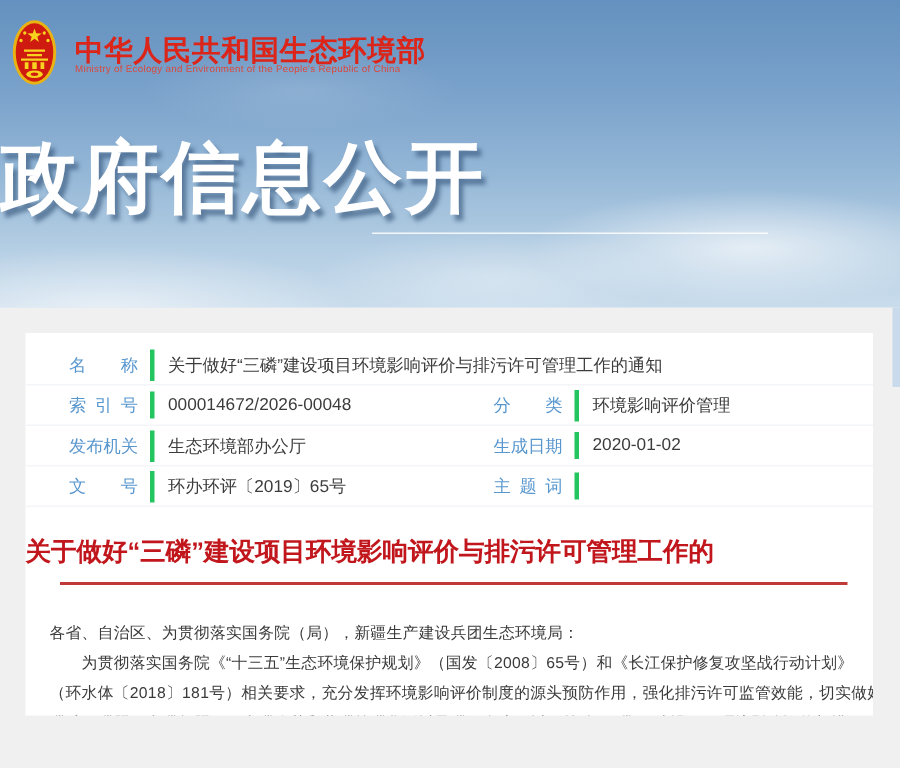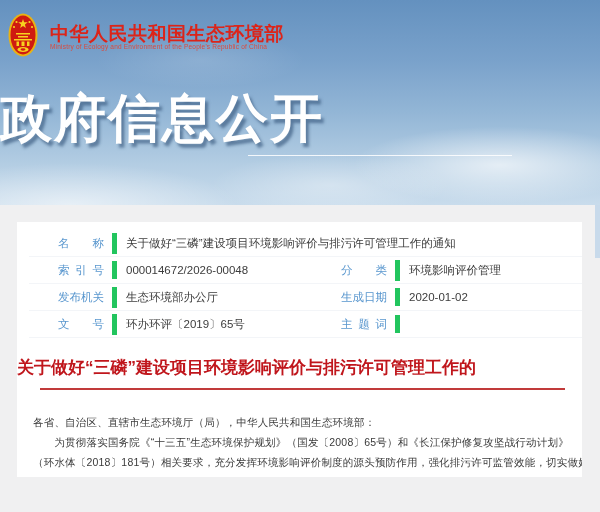--- a/index.html
+++ b/index.html
@@ -41,32 +41,32 @@
     background:#c8daeb;
   }
 
   
   .card {
     position:absolute; left:17px; top:222px; width:565px; height:290px;
     background:#ffffff; overflow:hidden;
   }
 
   
-  .meta-table { padding-top:8px;padding-left:12px; }
+  .meta-table { padding-top:8px; }
   .mrow { display:flex; height:27px; border-bottom:1px solid #f3f5f8; }
   .mcell { display:flex; align-items:center; }
   .mcell.left  { width:283px; flex:none; }
   .mcell.right { flex:1; }
   .mcell.full  { flex:1; }
   .mlabel {
     flex:none; width:46px; margin-left:29px; font-size:11.5px; color:#5896ce;
     text-align:justify; text-align-last:justify; white-space:nowrap; overflow:hidden;
   }
   .mvalue {
-    margin-left:8px; border-left:5px solid #22c55e; padding:3px 4px 3px 9px;
+    margin-left:8px; border-left:3px solid #22c55e; padding:3px 4px 3px 9px;
     font-size:11.5px; color:#3c3c3c; white-space:nowrap; min-height:18px;
     display:flex; align-items:center;
   }
 
   
   .doc-title {
     margin-top:14px; font-size:17px; font-weight:bold;
     color:#c0161c; line-height:32px; white-space:nowrap;
   }
   .title-divider { height:2px; background:#c13a3a; margin:4px 17px 0 23px; }
@@ -149,20 +149,20 @@
         </div>
       </div>
     </div>
 
     <div class="doc-title">
       <div>关于做好“三磷”建设项目环境影响评价与排污许可管理工作的</div>
     </div>
     <div class="title-divider"></div>
 
     <div class="doc-body">
-      <div class="body-line">各省、自治区、直辖市生态环境厅（局），中华人民共和国生态环境部：</div>
+      <div class="body-line">各省、自治区、为贯彻落实国务院（局），新疆生产建设兵团生态环境局：</div>
       <div class="body-line">　　为贯彻落实国务院《“十三五”生态环境保护规划》（国发〔2008〕65号）和《长江保护修复攻坚战行动计划》</div>
       <div class="body-line">（环水体〔2018〕181号）相关要求，充分发挥环境影响评价制度的源头预防作用，强化排污许可监管效能，切实做好</div>
       <div class="body-line">磷矿、磷肥（含磷复肥）、含磷农药和黄磷等磷化工以及磷石膏库（以下简称“三磷”）建设项目环境影响评价与排</div>
     </div>
 
   </div>
 </div>
 
 </body></html>

